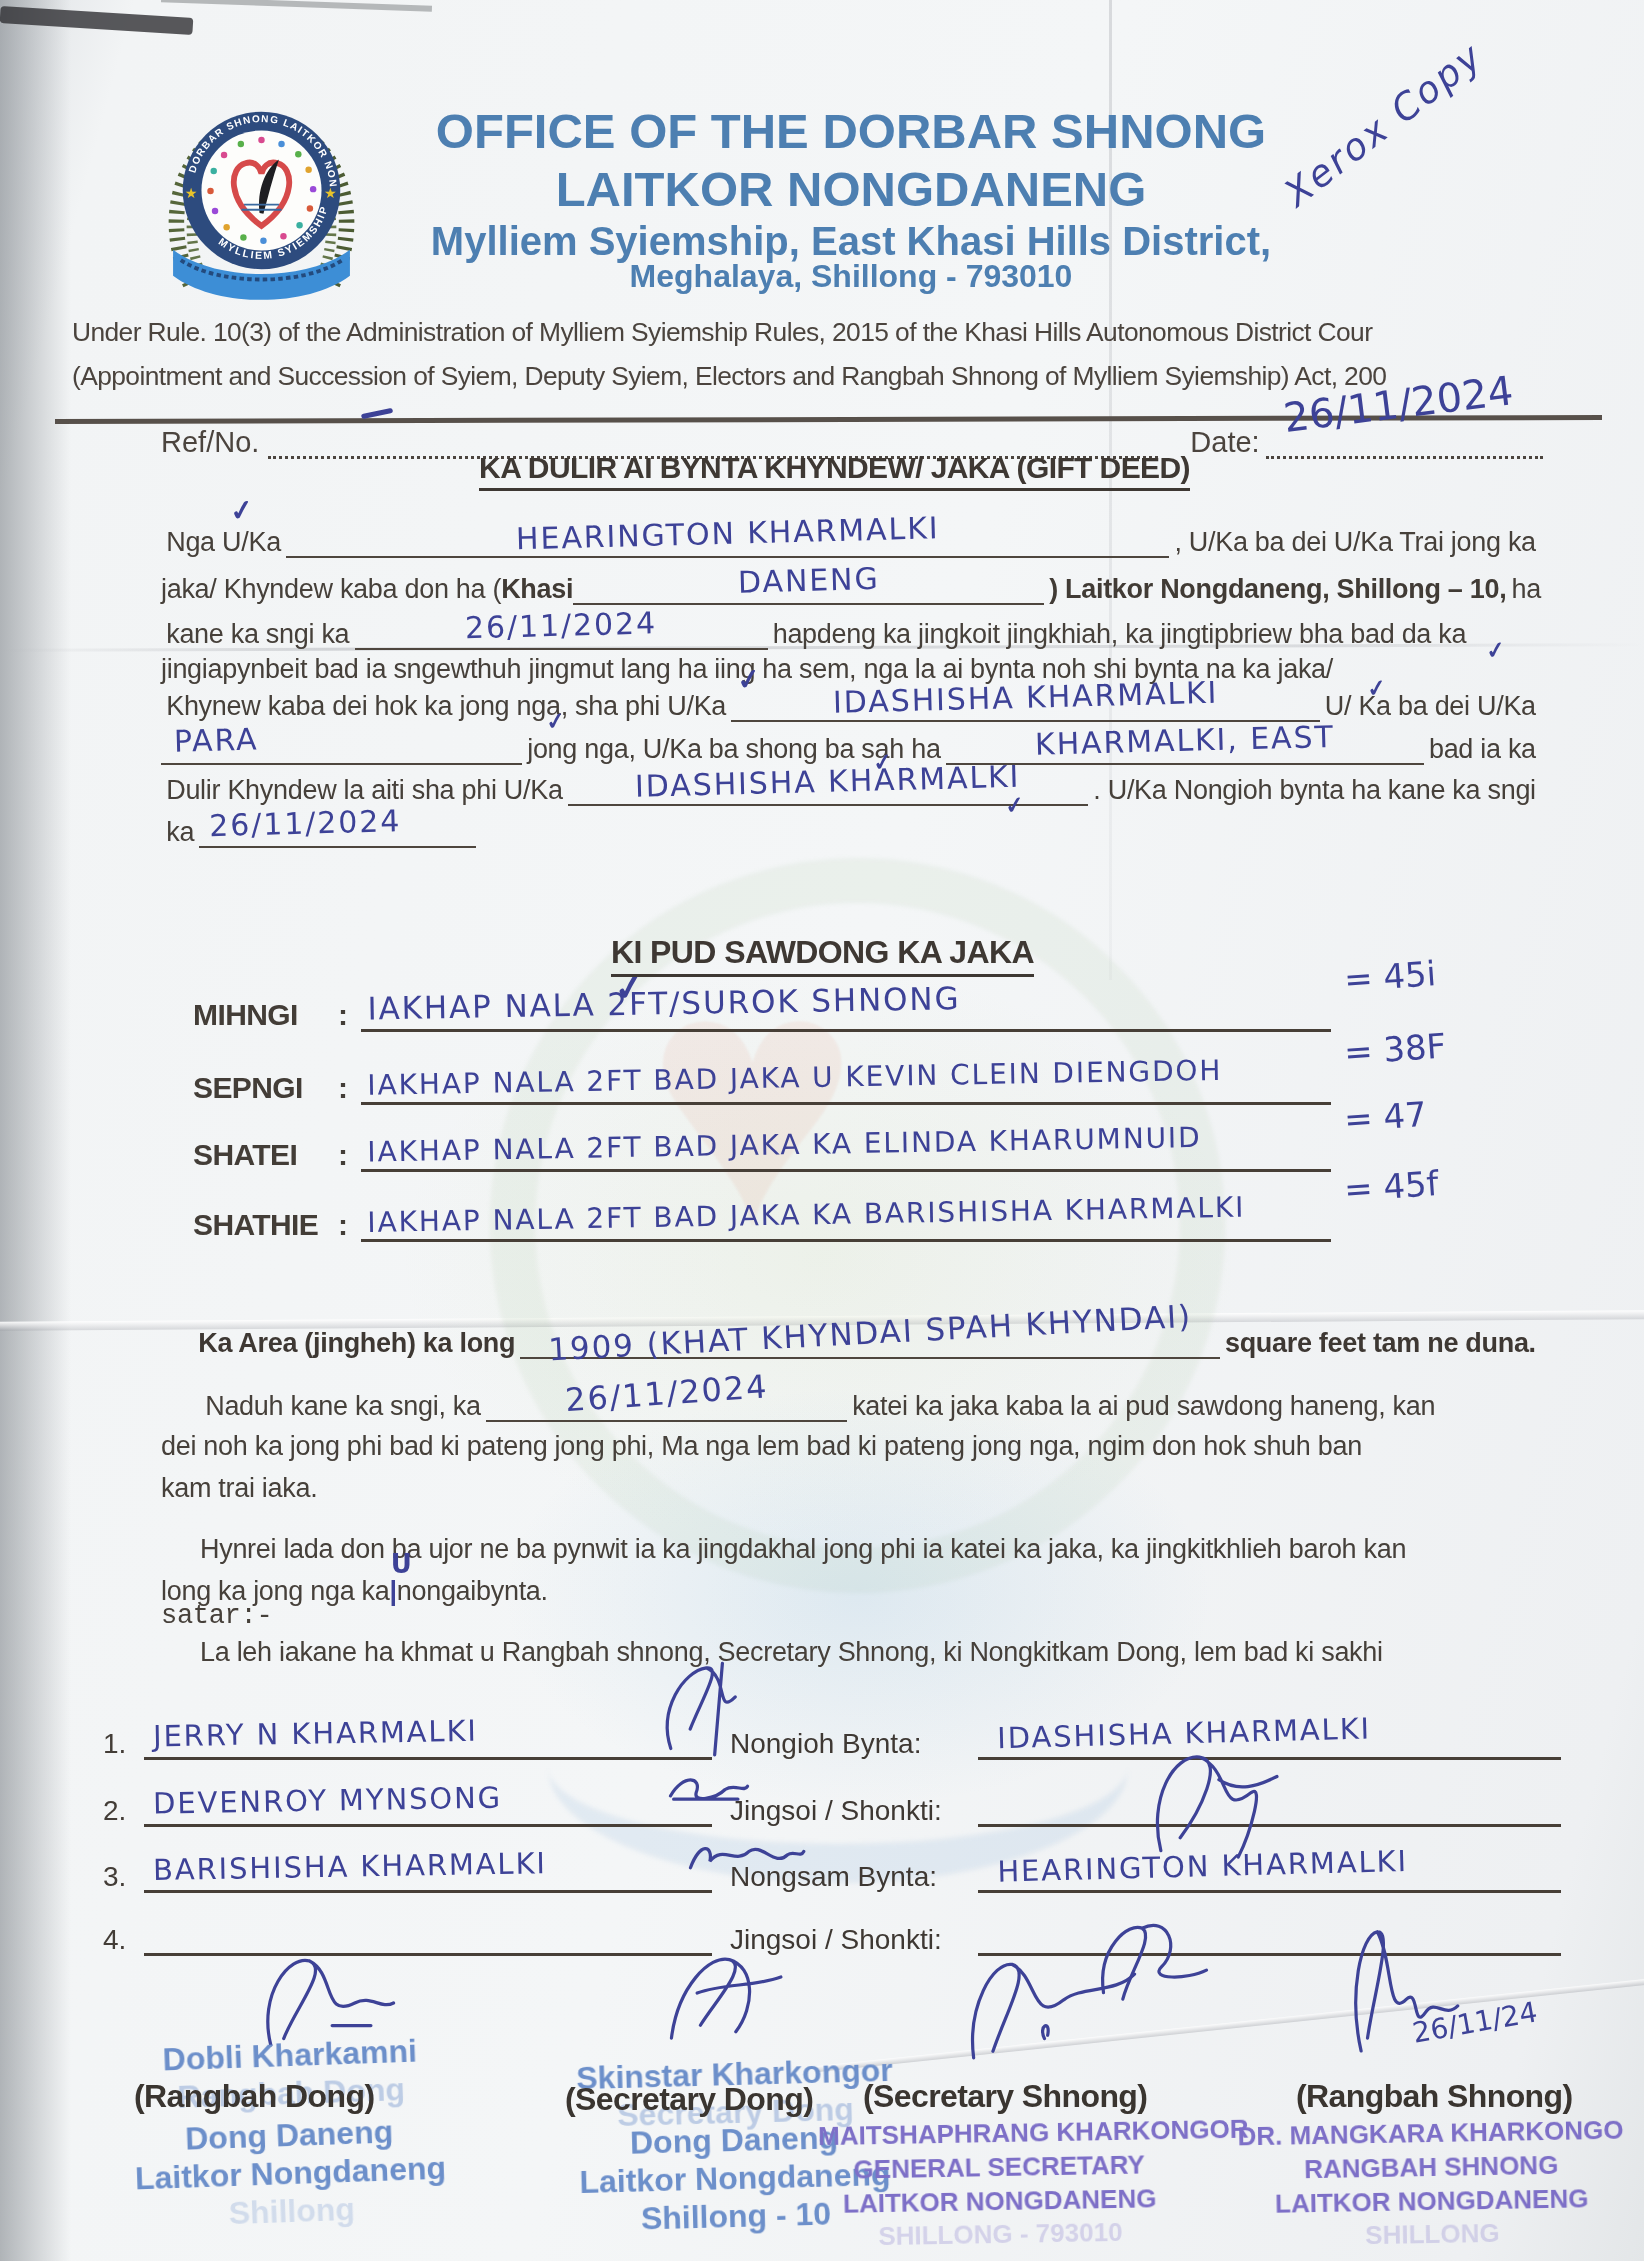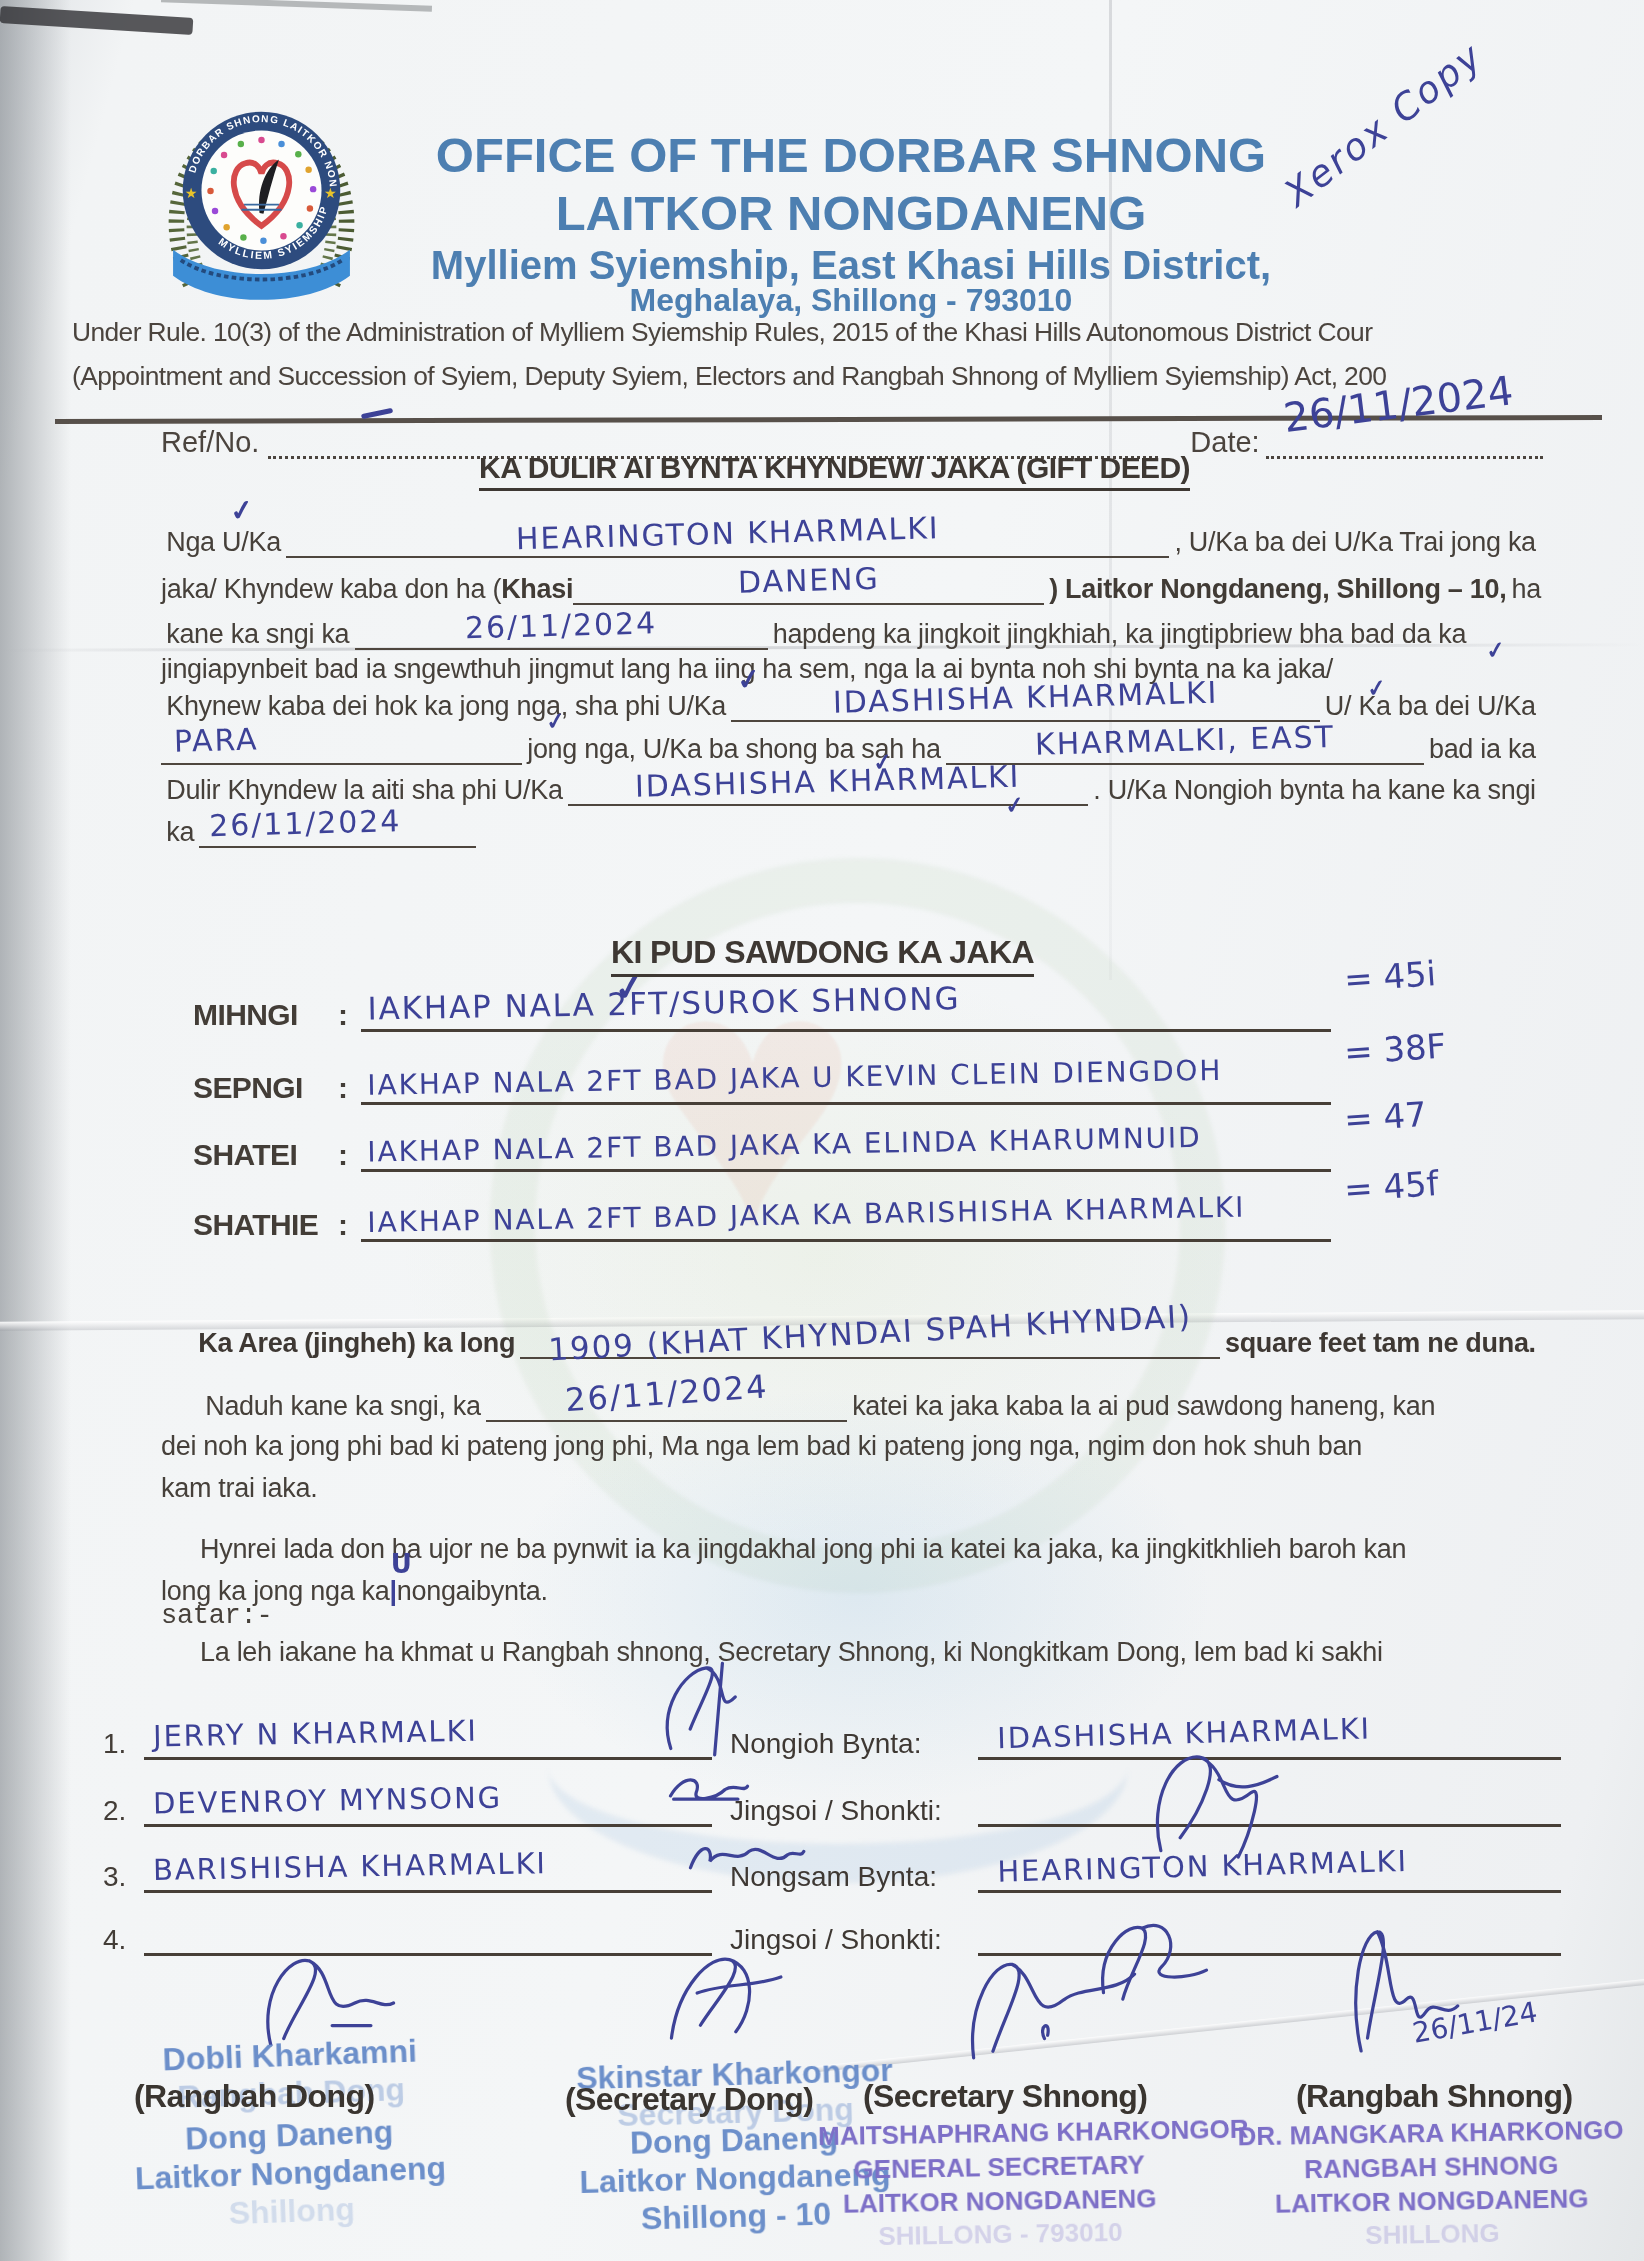--- a/index.html
+++ b/index.html
@@ -13,21 +13,21 @@
   .crease-v{position:absolute;left:1109px;top:0;width:2.6px;height:980px;background:linear-gradient(180deg,rgba(130,132,140,.25),rgba(130,132,140,.05));}
   .crease-diag{position:absolute;left:813px;top:2019px;width:903px;height:6.4px;background:linear-gradient(180deg,rgba(255,255,255,.8),rgba(130,132,140,.3));transform:rotate(-6deg);}
   
   .wm-ring{position:absolute;left:490px;top:858px;width:645px;height:645px;border:45px solid rgba(150,185,140,.10);border-radius:50%;filter:blur(1.9px);}
   .wm-heart{position:absolute;left:645px;top:890px;font-size:361px;color:rgba(225,130,95,.10);filter:blur(1.3px);}
   .wm-leaf{position:absolute;left:400px;top:967px;width:838px;height:580px;background:radial-gradient(closest-side,rgba(190,210,150,.14),rgba(190,210,150,0));}
   .wm-blue{position:absolute;left:503px;top:1387px;width:709px;height:419px;background:radial-gradient(closest-side,rgba(110,170,210,.16),rgba(110,170,210,0));}
   .wm-ribbon{position:absolute;left:548px;top:1651px;width:580px;height:193px;border-bottom:39px solid rgba(90,150,205,.12);border-radius:50%;filter:blur(2.6px);}
   
   .logo{position:absolute;left:155px;top:87px;}
-  .hdr{position:absolute;text-align:center;width:980px;left:361px;color:#4d7fb1;font-weight:bold;letter-spacing:0px;margin-top:24px;}
+  .hdr{position:absolute;text-align:center;width:980px;left:361px;color:#4d7fb1;font-weight:bold;letter-spacing:0px;}
   .hdr.l1{top:103px;font-size:49px;}
   .hdr.l2{top:161px;font-size:49px;}
   .hdr.a1{top:219px;font-size:40px;}
   .hdr.a2{top:258px;font-size:32px;}
   .rule-line{position:absolute;left:72px;width:1651px;font-size:26.4px;color:#4b443e;white-space:nowrap;letter-spacing:-0.6px;}
   .rl1{top:317px;}
   .rl2{top:361px;}
   .thick-rule{position:absolute;left:55px;top:417px;width:1547px;height:4.5px;background:#57504a;transform:rotate(-.15deg);}
   .xerox{position:absolute;left:1264px;top:103px;font-size:37px;color:#4a4038;transform:rotate(-38deg);letter-spacing:2.6px;font-family:"DejaVu Sans",sans-serif;font-style:italic;}
   

